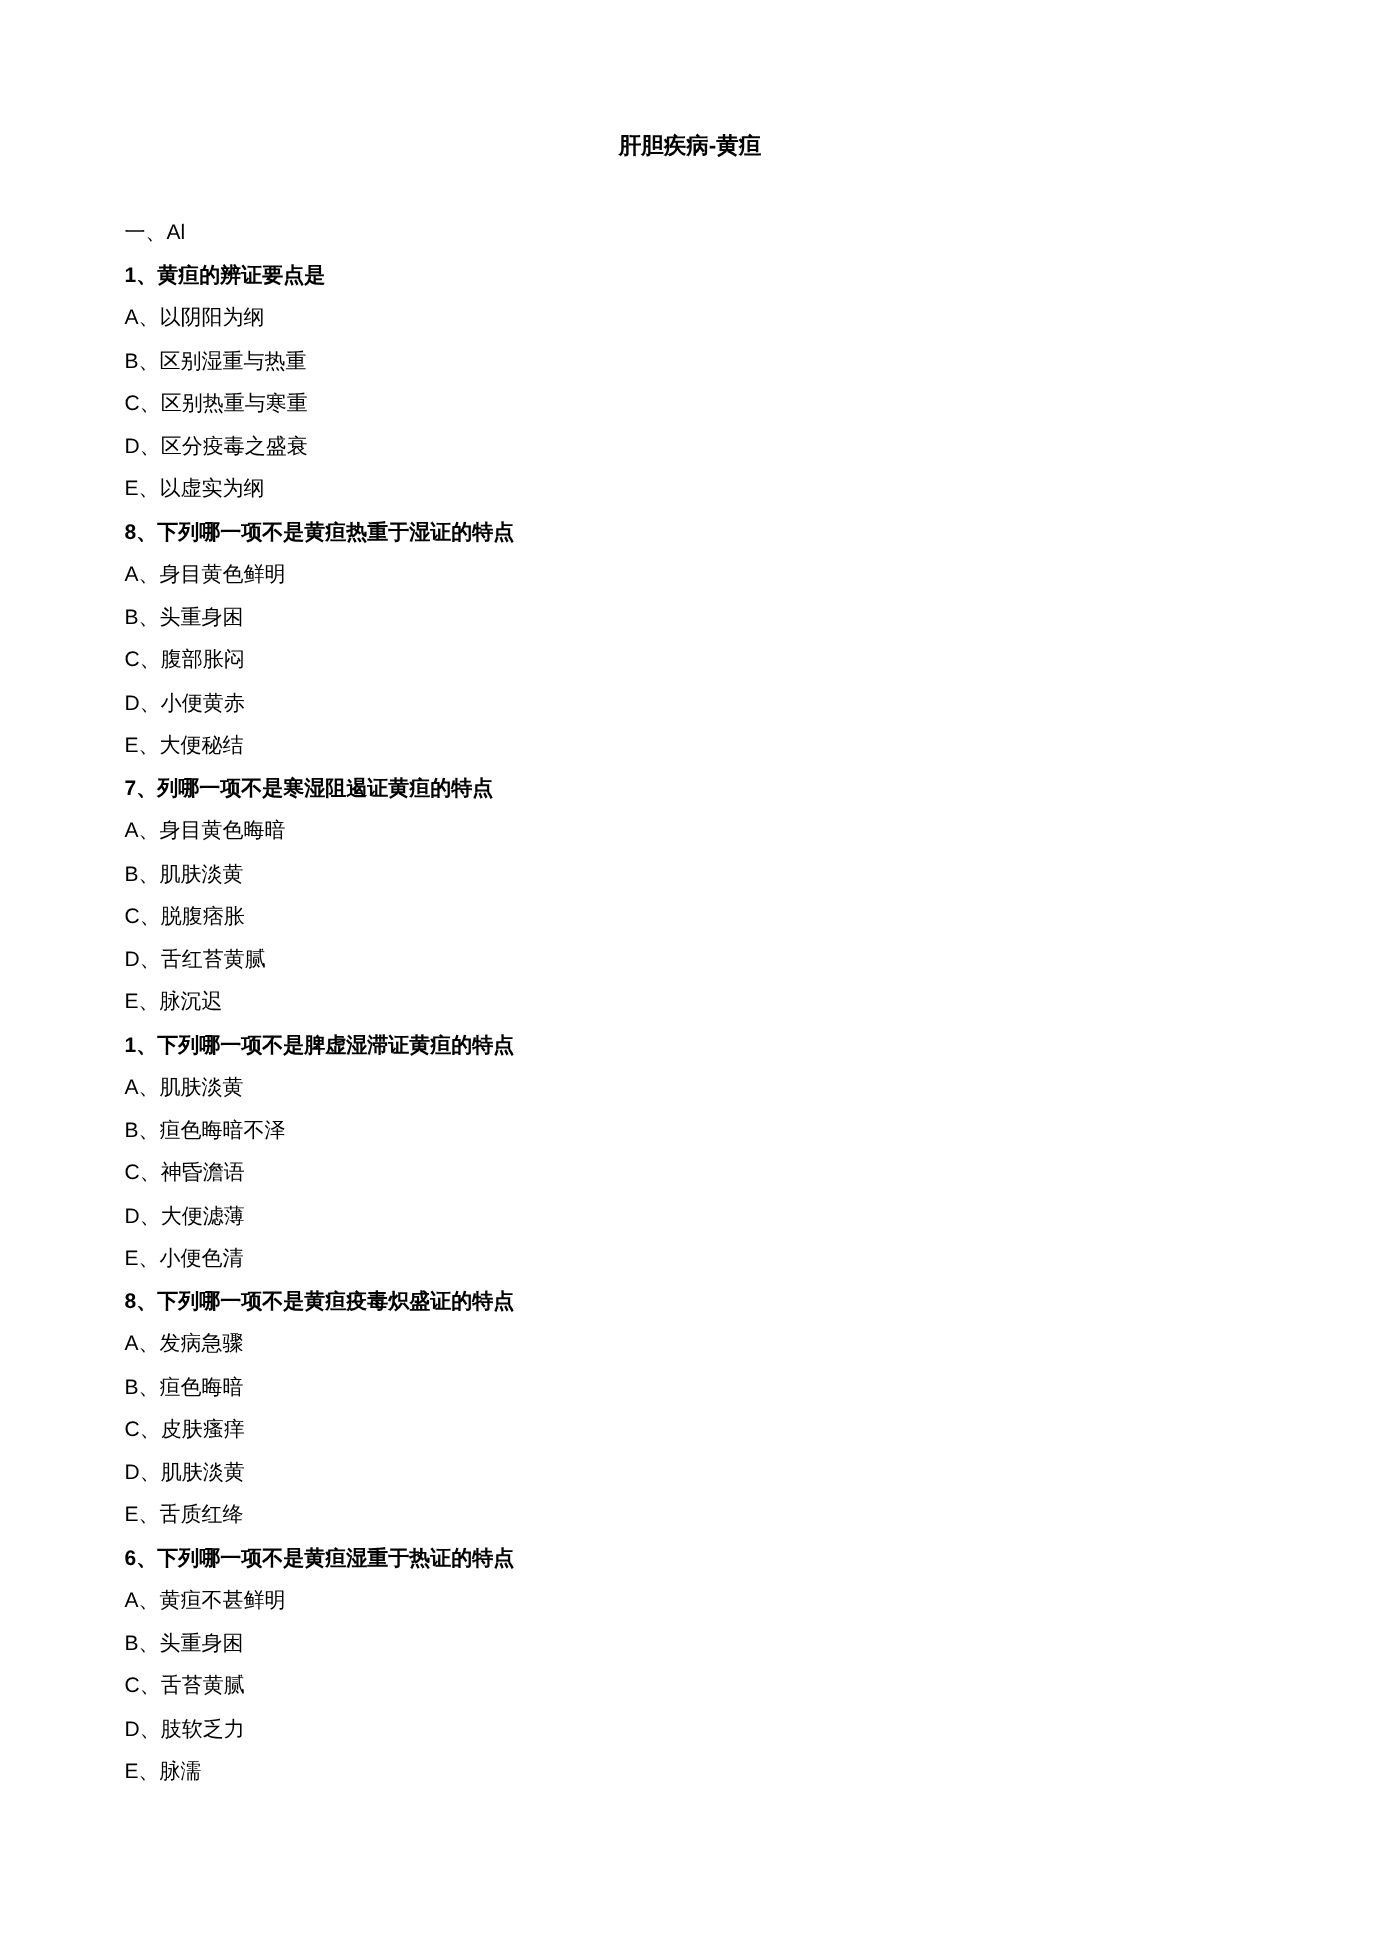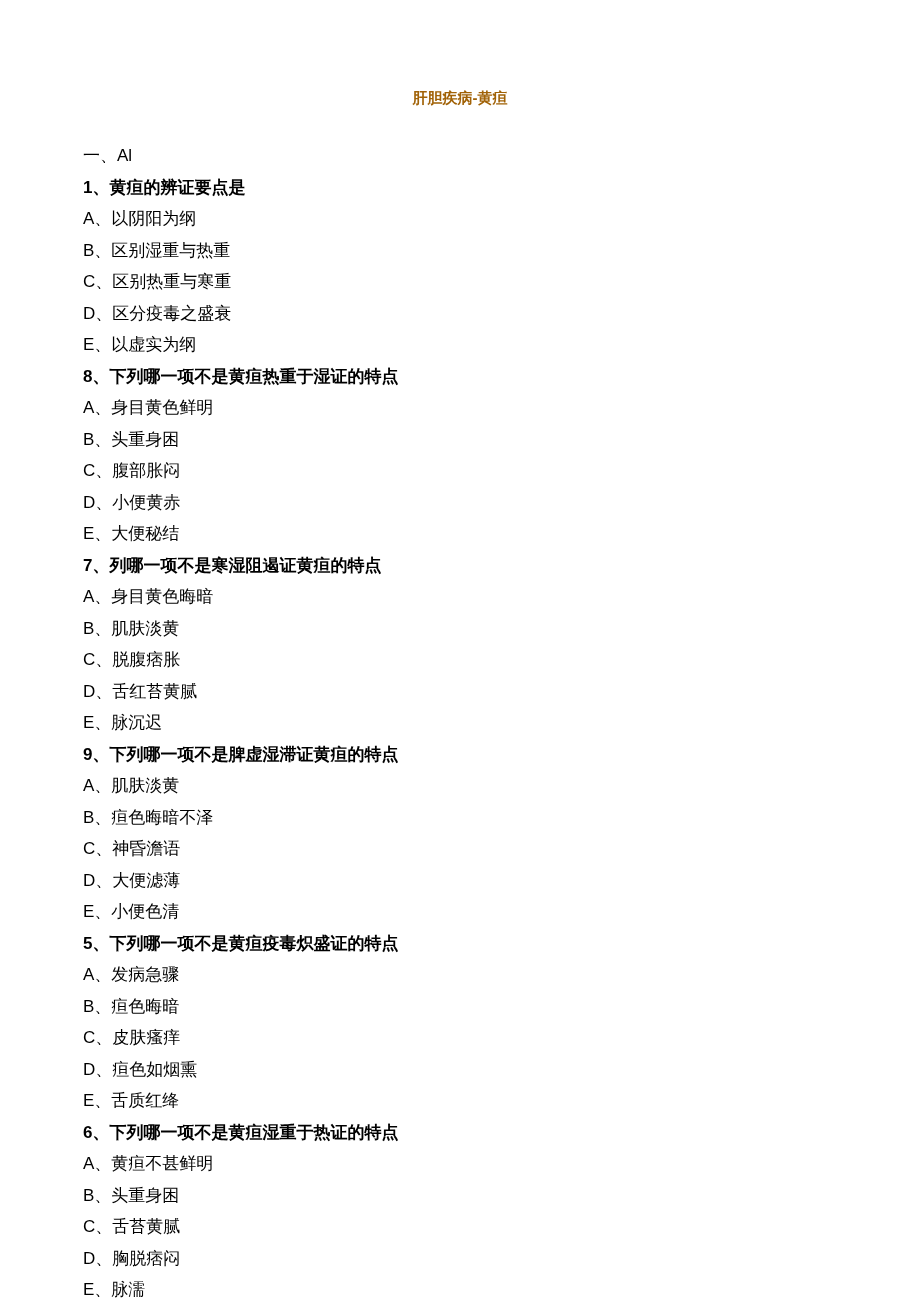--- a/index.html
+++ b/index.html
@@ -8,28 +8,28 @@
     width: 920px;
     height: 1301px;
     font-family: "Microsoft YaHei", "SimSun", Arial, sans-serif;
     font-size: 15px;
     color: #000000;
     padding: 90px 83px 40px 83px;
     line-height: 1.0;
   }
   .title {
     text-align: center;
-    color: #a16207;
+    color: #000000;
     font-weight: bold;
     font-size: 15px;
     margin-bottom: 42px;
   }
   .line {
     margin-bottom: 14.5px;
-    font-size: 17px;
+    font-size: 14px;
   }
   .bold { font-weight: bold; }
 </style>
 </head>
 <body>
 
 <div class="title">肝胆疾病-黄疸</div>
 
 <div class="line">一、Al</div>
 
@@ -47,32 +47,32 @@
 <div class="line">D、小便黄赤</div>
 <div class="line">E、大便秘结</div>
 
 <div class="line bold">7、列哪一项不是寒湿阻遏证黄疸的特点</div>
 <div class="line">A、身目黄色晦暗</div>
 <div class="line">B、肌肤淡黄</div>
 <div class="line">C、脱腹痞胀</div>
 <div class="line">D、舌红苔黄腻</div>
 <div class="line">E、脉沉迟</div>
 
-<div class="line bold">9、下列哪一项不是脾虚湿滞证黄疸的特点</div>
+<div class="line bold">1、下列哪一项不是脾虚湿滞证黄疸的特点</div>
 <div class="line">A、肌肤淡黄</div>
 <div class="line">B、疸色晦暗不泽</div>
 <div class="line">C、神昏澹语</div>
 <div class="line">D、大便滤薄</div>
 <div class="line">E、小便色清</div>
 
-<div class="line bold">5、下列哪一项不是黄疸疫毒炽盛证的特点</div>
+<div class="line bold">8、下列哪一项不是黄疸疫毒炽盛证的特点</div>
 <div class="line">A、发病急骤</div>
 <div class="line">B、疸色晦暗</div>
 <div class="line">C、皮肤瘙痒</div>
-<div class="line">D、疸色如烟熏</div>
+<div class="line">D、肌肤淡黄</div>
 <div class="line">E、舌质红绛</div>
 
 <div class="line bold">6、下列哪一项不是黄疸湿重于热证的特点</div>
 <div class="line">A、黄疸不甚鲜明</div>
 <div class="line">B、头重身困</div>
 <div class="line">C、舌苔黄腻</div>
-<div class="line">D、胸脱痞闷</div>
+<div class="line">D、肢软乏力</div>
 <div class="line">E、脉濡</div>
 
 </body></html>

